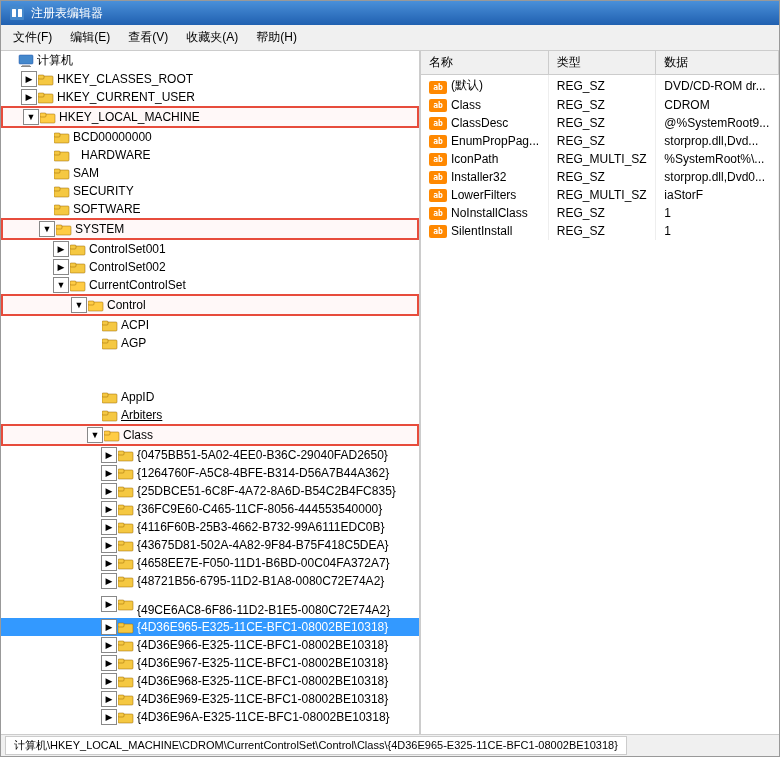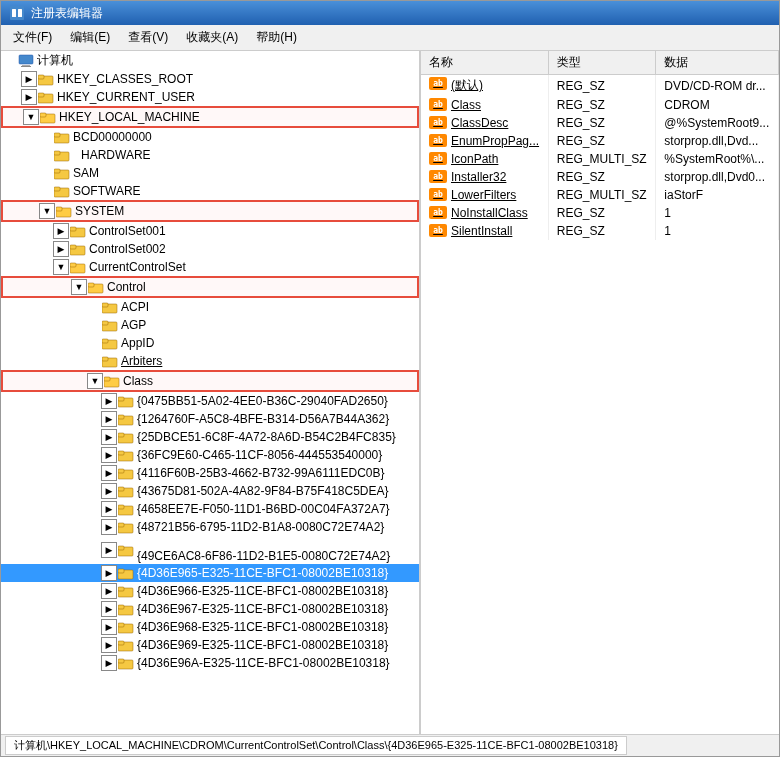--- a/index.html
+++ b/index.html
@@ -120,23 +120,22 @@
       top: 0;
       z-index: 1;
     }
     .reg-table td {
       padding: 2px 8px;
       border-right: 1px solid #eee;
       vertical-align: middle;
     }
     .reg-name-cell {
       display: flex;
-      align-items: flex-start;
+      align-items: flex-end;
       white-space: nowrap;
-      text-decoration: underline;
     }
 
     
     ::-webkit-scrollbar { width: 16px; height: 16px; }
     ::-webkit-scrollbar-track { background: #f0f0f0; }
     ::-webkit-scrollbar-thumb { background: #c0c0c0; border: 1px solid #999; }
     ::-webkit-scrollbar-button { background: #e0e0e0; border: 1px solid #999; height: 16px; width: 16px; }
   </style>
 </head>
 <body>
@@ -237,20 +236,30 @@
           <span style="font-size: 12px; white-space: nowrap;">SAM</span>
         </div>
         <div class="tree-item" style="padding-left: 36px;">
           <span style="width: 16px; height: 16px; display: inline-flex; align-items: center; justify-content: center; font-size: 9px; flex-shrink: 0; border: 1px solid transparent; background: transparent; color: rgb(0, 0, 0); margin-right: 1px;"></span>
           <span style="display: inline-flex; align-items: center; margin-right: 3px; flex-shrink: 0;">
             <svg class="folder-svg" viewBox="0 0 16 14" xmlns="http://www.w3.org/2000/svg">
   <rect x="0" y="4" width="15" height="9" rx="1" fill="#f5c842" stroke="#996600" stroke-width="0.5"></rect>
   <rect x="0" y="3" width="6" height="4" rx="1" fill="#f5c842" stroke="#996600" stroke-width="0.5"></rect>
 </svg>
           </span>
+          <span style="font-size: 12px; white-space: nowrap;">SECURITY</span>
+        </div>
+        <div class="tree-item" style="padding-left: 36px;">
+          <span style="width: 16px; height: 16px; display: inline-flex; align-items: center; justify-content: center; font-size: 9px; flex-shrink: 0; border: 1px solid transparent; background: transparent; color: rgb(0, 0, 0); margin-right: 1px;"></span>
+          <span style="display: inline-flex; align-items: center; margin-right: 3px; flex-shrink: 0;">
+            <svg class="folder-svg" viewBox="0 0 16 14" xmlns="http://www.w3.org/2000/svg">
+  <rect x="0" y="4" width="15" height="9" rx="1" fill="#f5c842" stroke="#996600" stroke-width="0.5"></rect>
+  <rect x="0" y="3" width="6" height="4" rx="1" fill="#f5c842" stroke="#996600" stroke-width="0.5"></rect>
+</svg>
+          </span>
           <span style="font-size: 12px; white-space: nowrap;">SOFTWARE</span>
         </div>
         <div class="tree-item" style="padding-left: 36px; border: 2px solid rgb(231, 76, 60); background: rgb(255, 248, 248);">
           <span style="width: 16px; height: 16px; display: inline-flex; align-items: center; justify-content: center; font-size: 9px; flex-shrink: 0; border: 1px solid rgb(136, 136, 136); background: rgb(255, 255, 255); color: rgb(0, 0, 0); margin-right: 1px;">▼</span>
           <span style="display: inline-flex; align-items: center; margin-right: 3px; flex-shrink: 0;">
             <svg class="folder-svg" viewBox="0 0 16 14" xmlns="http://www.w3.org/2000/svg">
   <rect x="0" y="4" width="15" height="9" rx="1" fill="#ffcc44" stroke="#996600" stroke-width="0.5"></rect>
   <rect x="0" y="3" width="6" height="4" rx="1" fill="#ffcc44" stroke="#996600" stroke-width="0.5"></rect>
 </svg>
           </span>
@@ -309,21 +318,21 @@
         <div class="tree-item" style="padding-left: 84px;">
           <span style="width: 16px; height: 16px; display: inline-flex; align-items: center; justify-content: center; font-size: 9px; flex-shrink: 0; border: 1px solid transparent; background: transparent; color: rgb(0, 0, 0); margin-right: 1px;"></span>
           <span style="display: inline-flex; align-items: center; margin-right: 3px; flex-shrink: 0;">
             <svg class="folder-svg" viewBox="0 0 16 14" xmlns="http://www.w3.org/2000/svg">
   <rect x="0" y="4" width="15" height="9" rx="1" fill="#f5c842" stroke="#996600" stroke-width="0.5"></rect>
   <rect x="0" y="3" width="6" height="4" rx="1" fill="#f5c842" stroke="#996600" stroke-width="0.5"></rect>
 </svg>
           </span>
           <span style="font-size: 12px; white-space: nowrap;">AGP</span>
         </div>
-        <div class="tree-item" style="padding-left: 84px;">
+        <div class="tree-item" style="padding-left: 84px; margin-top: 36px;">
           <span style="width: 16px; height: 16px; display: inline-flex; align-items: center; justify-content: center; font-size: 9px; flex-shrink: 0; border: 1px solid transparent; background: transparent; color: rgb(0, 0, 0); margin-right: 1px;"></span>
           <span style="display: inline-flex; align-items: center; margin-right: 3px; flex-shrink: 0;">
             <svg class="folder-svg" viewBox="0 0 16 14" xmlns="http://www.w3.org/2000/svg">
   <rect x="0" y="4" width="15" height="9" rx="1" fill="#f5c842" stroke="#996600" stroke-width="0.5"></rect>
   <rect x="0" y="3" width="6" height="4" rx="1" fill="#f5c842" stroke="#996600" stroke-width="0.5"></rect>
 </svg>
           </span>
           <span style="font-size: 12px; white-space: nowrap;">AppID</span>
         </div>
         <div class="tree-item" style="padding-left: 84px;">

